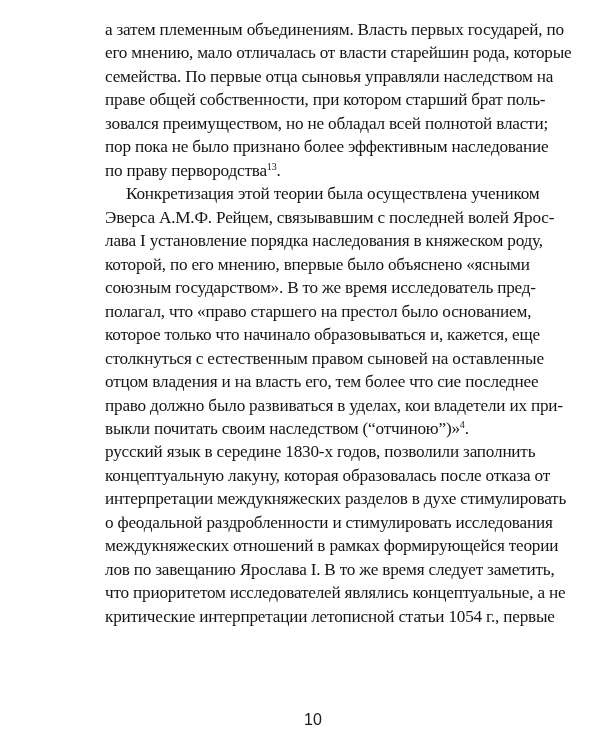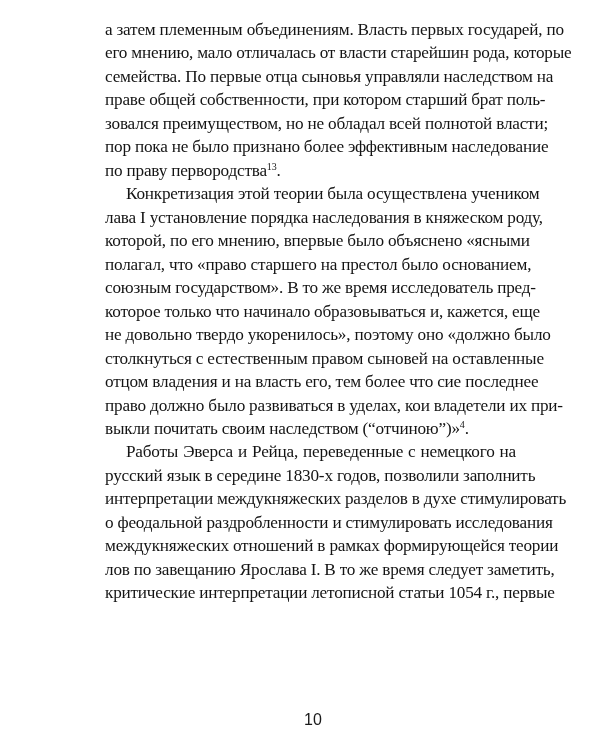--- a/index.html
+++ b/index.html
@@ -71,39 +71,40 @@
       <span class="line">его мнению, мало отличалась от власти старейшин рода, которые</span>
       <span class="line">семейства. По первые отца сыновья управляли наследством на</span>
       <span class="line">праве общей собственности, при котором старший брат поль-</span>
       <span class="line">зовался преимуществом, но не обладал всей полнотой власти;</span>
       <span class="line">пор пока не было признано более эффективным наследование</span>
       <span class="line last"><span>по праву первородства</span><sup>13</sup><span>.</span></span>
     </div>
 
     <div>
       <span class="line indent">Конкретизация этой теории была осуществлена учеником</span>
+      <span class="line">Эверса А.М.Ф. Рейцем, связывавшим с последней волей Ярос-</span>
       <span class="line">лава I установление порядка наследования в княжеском роду,</span>
       <span class="line">которой, по его мнению, впервые было объяснено «ясными</span>
+      <span class="line">союзным государством». В то же время исследователь пред-</span>
       <span class="line">полагал, что «право старшего на престол было основанием,</span>
-      <span class="line">союзным государством». В то же время исследователь пред-</span>
       <span class="line">которое только что начинало образовываться и, кажется, еще</span>
-      <span class="line">не довольно твердо укоренилось», поэтому оно «должно было</span>
       <span class="line">столкнуться с естественным правом сыновей на оставленные</span>
       <span class="line">отцом владения и на власть его, тем более что сие последнее</span>
       <span class="line">право должно было развиваться в уделах, кои владетели их при-</span>
       <span class="line last"><span>выкли почитать своим наследством (“отчиною”)»</span><sup>4</sup><span>.</span></span>
     </div>
 
     <div>
-      <span class="line indent">Работы Эверса и Рейца, переведенные с немецкого на</span>
       <span class="line">русский язык в середине 1830-х годов, позволили заполнить</span>
+      <span class="line">концептуальную лакуну, которая образовалась после отказа от</span>
       <span class="line">интерпретации междукняжеских разделов в духе стимулировать</span>
       <span class="line">о феодальной раздробленности и стимулировать исследования</span>
       <span class="line">междукняжеских отношений в рамках формирующейся теории</span>
       <span class="line">лов по завещанию Ярослава I. В то же время следует заметить,</span>
+      <span class="line">что приоритетом исследователей являлись концептуальные, а не</span>
       <span class="line">критические интерпретации летописной статьи 1054 г., первые</span>
 
     </div>
 
   </div>
 
   <div class="page-number">10</div>
 </div>
 
 </body></html>

